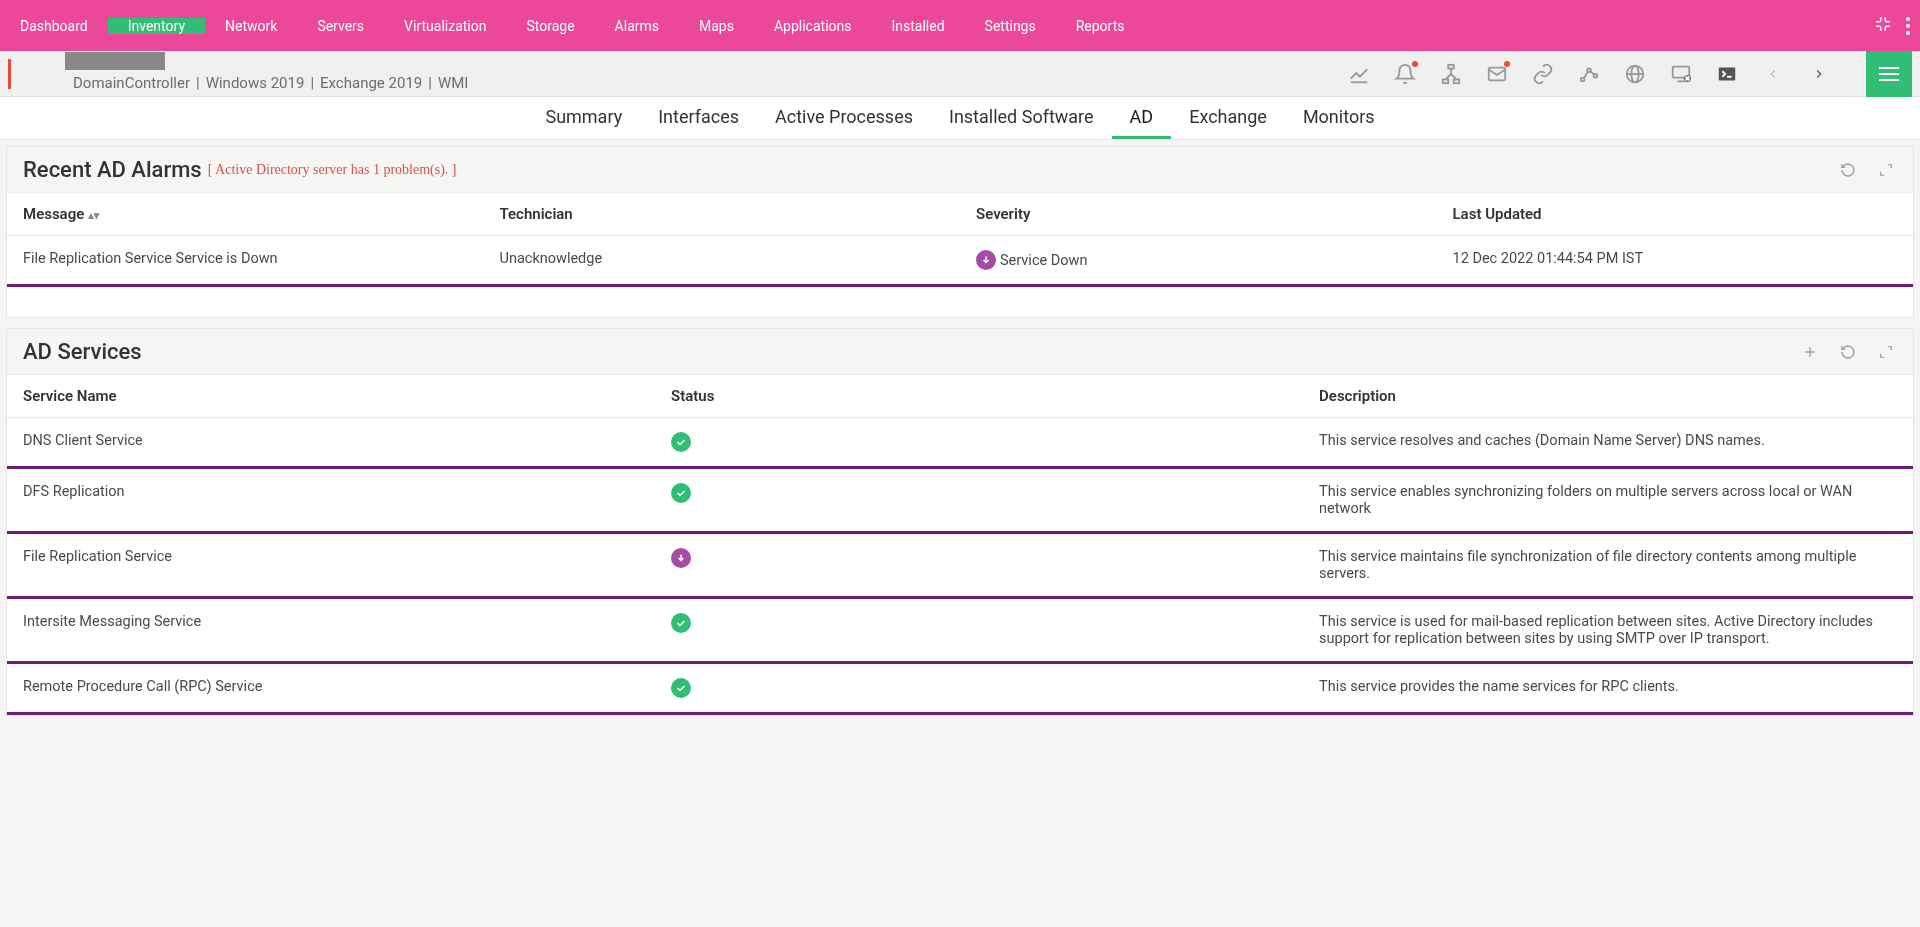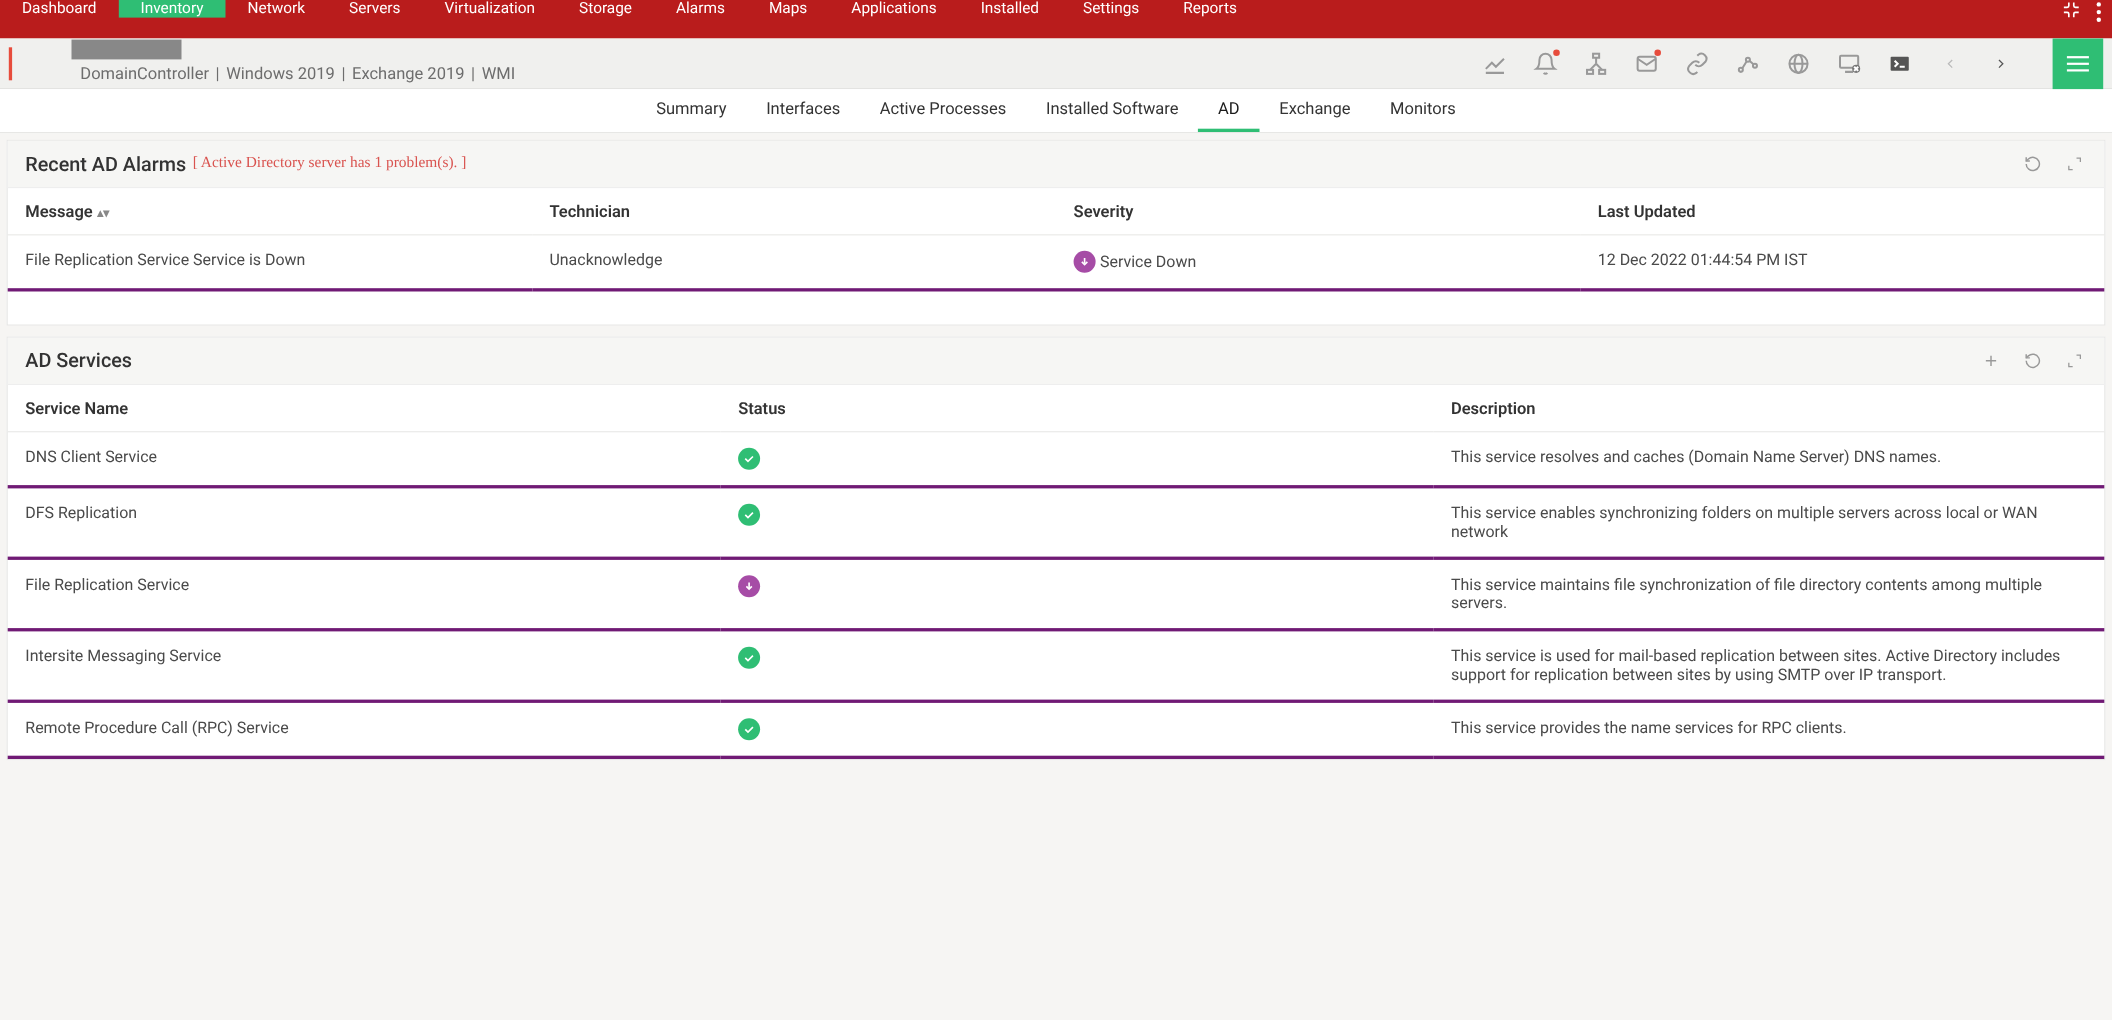--- a/index.html
+++ b/index.html
@@ -1,41 +1,41 @@
 <!DOCTYPE html>
 <html><head>
 <meta charset="utf-8">
 <style>
   * { box-sizing: border-box; margin: 0; padding: 0; }
   body { font-family: -apple-system, BlinkMacSystemFont, "Segoe UI", Roboto, "Helvetica Neue", Arial, sans-serif; font-size: 14px; color: #333; background: #f6f5f3; }
-  .topnav { background: #b91c1c; display: flex; align-items: flex-start; height: 35px; }
+  .topnav { background: #ec4899; display: flex; align-items: center; height: 51px; }
   .topnav .nav-item { color: #fff; padding: 0 20px; display: flex; align-items: center; font-size: 14px; cursor: pointer; }
   .topnav .nav-item.active { background: #2fbe74; }
   .topnav-spacer { flex: 1; }
   .topnav-right { display: flex; align-items: center; padding-right: 10px; gap: 14px; }
   .subbar { background: #f0f0ee; border-bottom: 1px solid #e3e3e1; display: flex; align-items: center; height: 46px; padding: 0 8px; gap: 42px; }
   .redacted-block { width: 100px; height: 18px; background: #888; margin-left: 4px; }
   .breadcrumb { color: #6d6d6d; font-size: 15px; padding: 4px 12px; display: flex; align-items: center; gap: 6px; }
   .breadcrumb-row { display:flex; flex-direction:column; justify-content:center; }
   .vbar { width: 3px; height: 30px; background: #e74c3c; margin-right: 8px; }
   .subbar-spacer { flex: 1; }
   .subbar-icons { display: flex; align-items: center; gap: 24px; padding-right: 0; }
   .icon-btn { width: 22px; height: 22px; display:inline-flex; align-items:center; justify-content:center; cursor:pointer; color:#888; }
   .hamburger-box { width: 46px; height: 46px; background:#2fbe74; display:flex; align-items:center; justify-content:center; margin-left:12px; }
   .hamburger-lines { width:20px; height:2px; background:#fff; position:relative; }
   .hamburger-lines::before, .hamburger-lines::after { content:""; position:absolute; left:0; width:20px; height:2px; background:#fff; }
   .hamburger-lines::before { top:-6px; }
   .hamburger-lines::after { top:6px; }
   .tabbar { background:#fff; display:flex; justify-content:center; border-bottom:1px solid #e7e7e5; }
-  .tabbar .tab { padding: 9px 18px; color:#333; font-size:15px; cursor:pointer; border-bottom:3px solid transparent; }
+  .tabbar .tab { padding: 9px 18px; color:#333; font-size:18px; cursor:pointer; border-bottom:3px solid transparent; }
   .tabbar .tab.active { border-bottom:3px solid #2fbe74; color:#1b1b1b; }
   .content { padding: 6px; }
   .panel { background:#fff; border:1px solid #e6e6e4; margin-bottom: 10px; }
   .panel-header { display:flex; align-items:center; padding:10px 16px; background:#f6f6f4; border-bottom:1px solid #eee; }
-  .panel-title { font-size:18px; color:#333; font-weight:500; }
+  .panel-title { font-size:22px; color:#333; font-weight:500; }
   .problem-note { color:#d9534f; font-family: Georgia, serif; font-size:14px; margin-left:6px; }
   .panel-header-spacer { flex:1; }
   .panel-header-icons { display:flex; gap:16px; color:#888; }
   table { width:100%; border-collapse: collapse; }
   th { text-align:left; font-weight:600; font-size:15px; color:#333; padding:12px 16px; border-bottom:1px solid #e8e8e6; }
   td { padding:14px 16px; font-size:14.5px; color:#4a4a4a; border-bottom:3px solid #701a75; vertical-align: top; }
   .sort-ind { font-size:11px; color:#888; margin-left:4px; }
   .status-icon { width:20px; height:20px; border-radius:50%; display:inline-flex; align-items:center; justify-content:center; vertical-align:middle; }
   .status-ok { background:#2fbe74; }
   .status-down { background:#a64ca6; }

